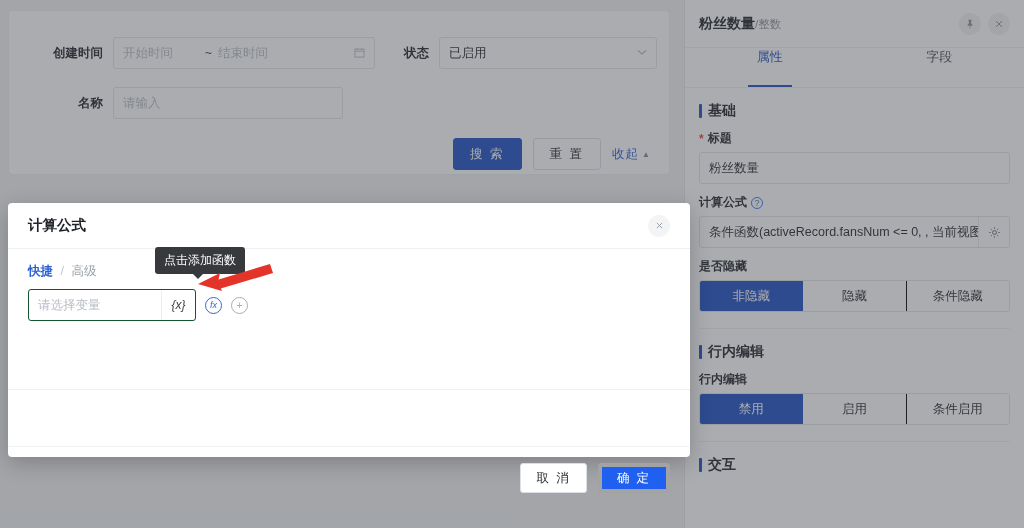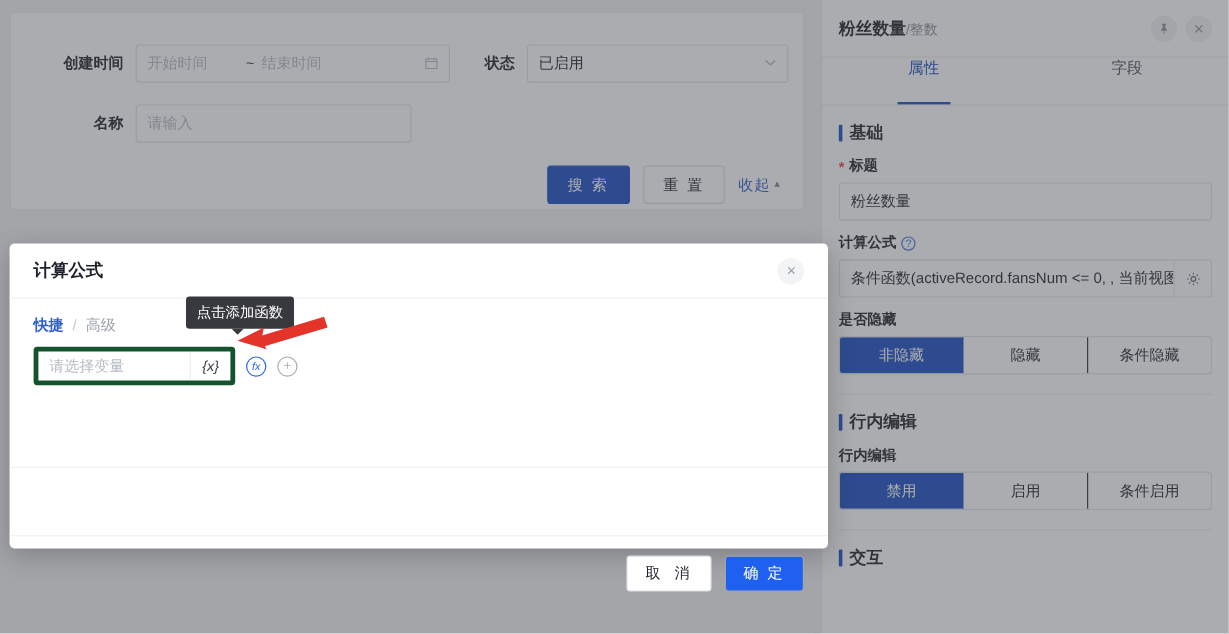--- a/index.html
+++ b/index.html
@@ -38,21 +38,21 @@
 
   .btn {
     height: 32px; border-radius: 3px; font-size: 12.5px;
     display: inline-flex; align-items: center; justify-content: center;
     letter-spacing: 2px; cursor: pointer; user-select: none;
   }
   .btn-primary { background: #1b4fc4; color: #fff; border: 1px solid #1b4fc4; padding: 0 16px; }
   .btn-default { background: #fff; color: #1f2329; border: 1px solid #dcdfe4; padding: 0 16px; }
   .link-collapse {
     color: #2d5fd0; font-size: 12.5px; display: inline-flex; align-items: center;
-    gap: 3px; cursor: pointer; letter-spacing: 1px; font-family: Liberation Mono, monospace;
+    gap: 3px; cursor: pointer; letter-spacing: 1px;
   }
   .link-collapse .caret { font-size: 8px; color: #7c8797; }
 
   
   .right-panel {
     position: absolute; right: 0; top: 0; width: 340px; height: 528px;
     background: #ffffff; border-left: 1px solid #e6e8eb;
   }
   .rp-header {
     height: 48px; display: flex; align-items: center;
@@ -143,21 +143,21 @@
     display: flex; align-items: center; justify-content: center;
     font-size: 11px; cursor: pointer;
   }
   .modal-body { padding: 14px 20px 0 20px; height: 140px; position: relative; }
   .mode-tabs { font-size: 12.5px; color: #9aa0a8; margin-bottom: 9px; }
   .mode-tabs .m { cursor: pointer; }
   .mode-tabs .m.active { color: #2d5fd0; font-weight: bold; }
   .mode-tabs .slash { margin: 0 4px; color: #c3c7cd; }
   .var-row { display: flex; align-items: center; gap: 9px; }
   .var-input {
-    width: 168px; height: 32px; border: 4px solid #14532d; border-radius: 3px;
+    width: 168px; height: 32px; border: 1px solid #14532d; border-radius: 3px;
     display: flex; align-items: center; overflow: hidden; background: #fff;
   }
   .var-input .ph { flex: 1; padding: 0 9px; }
   .var-fx {
     width: 34px; align-self: stretch; border-left: 1px solid #ebedf0;
     display: flex; align-items: center; justify-content: center;
     font-size: 12px; font-style: italic; color: #3b414a; cursor: pointer;
   }
   .icon-circle {
     width: 17px; height: 17px; border-radius: 50%;
@@ -174,26 +174,26 @@
   }
   .modal-divider { height: 1px; background: #f0f1f3; }
   .modal-mid { height: 56px; }
   .modal-footer {
     height: 62px; display: flex; align-items: center; justify-content: flex-end;
     gap: 11px; padding: 0 20px;
   }
   .btn-cancel {
     height: 30px; padding: 0 15px; background: #fff; border: 1px solid #dcdfe4;
     border-radius: 3px; font-size: 12.5px; color: #1f2329; letter-spacing: 2px;
-    display: inline-flex; align-items: center; cursor: pointer; font-family: Liberation Mono, monospace;
+    display: inline-flex; align-items: center; cursor: pointer;
   }
   .btn-ok {
-    height: 30px; padding: 0 15px; background: #2060f0; border: 1px solid #a3a3a3;
+    height: 30px; padding: 0 15px; background: #2060f0; border: 4px solid #a3a3a3;
     border-radius: 3px; font-size: 12.5px; color: #fff; letter-spacing: 2px;
-    display: inline-flex; align-items: center; cursor: pointer;
+    display: inline-flex; align-items: center; cursor: pointer; font-family: Liberation Serif, serif;
   }
 
   
   .tooltip {
     position: absolute; left: 155px; top: 247px;
     background: #38393d; color: #fff; font-size: 12px;
     padding: 5px 9px; border-radius: 3px; white-space: nowrap;
   }
   .tooltip::after {
     content: ""; position: absolute; left: 38px; bottom: -5px;

